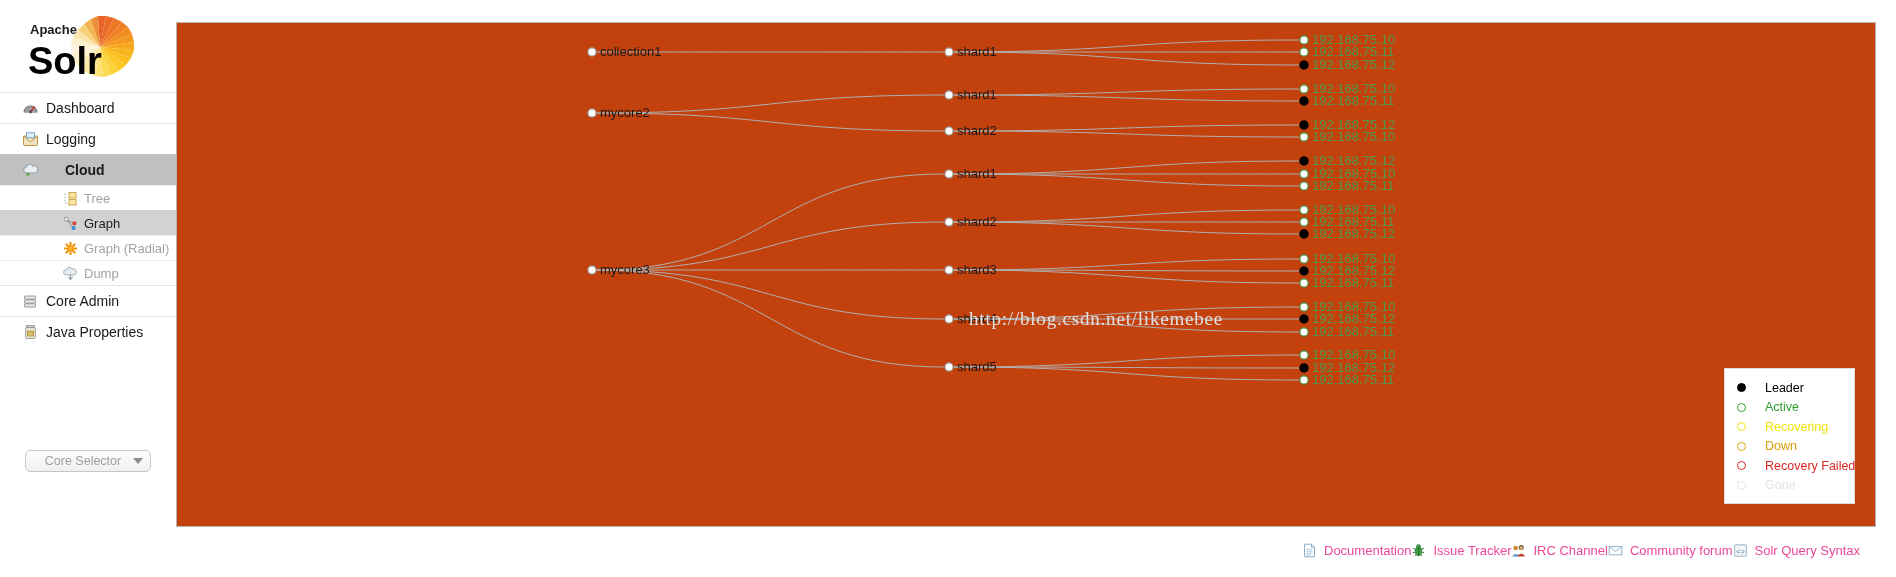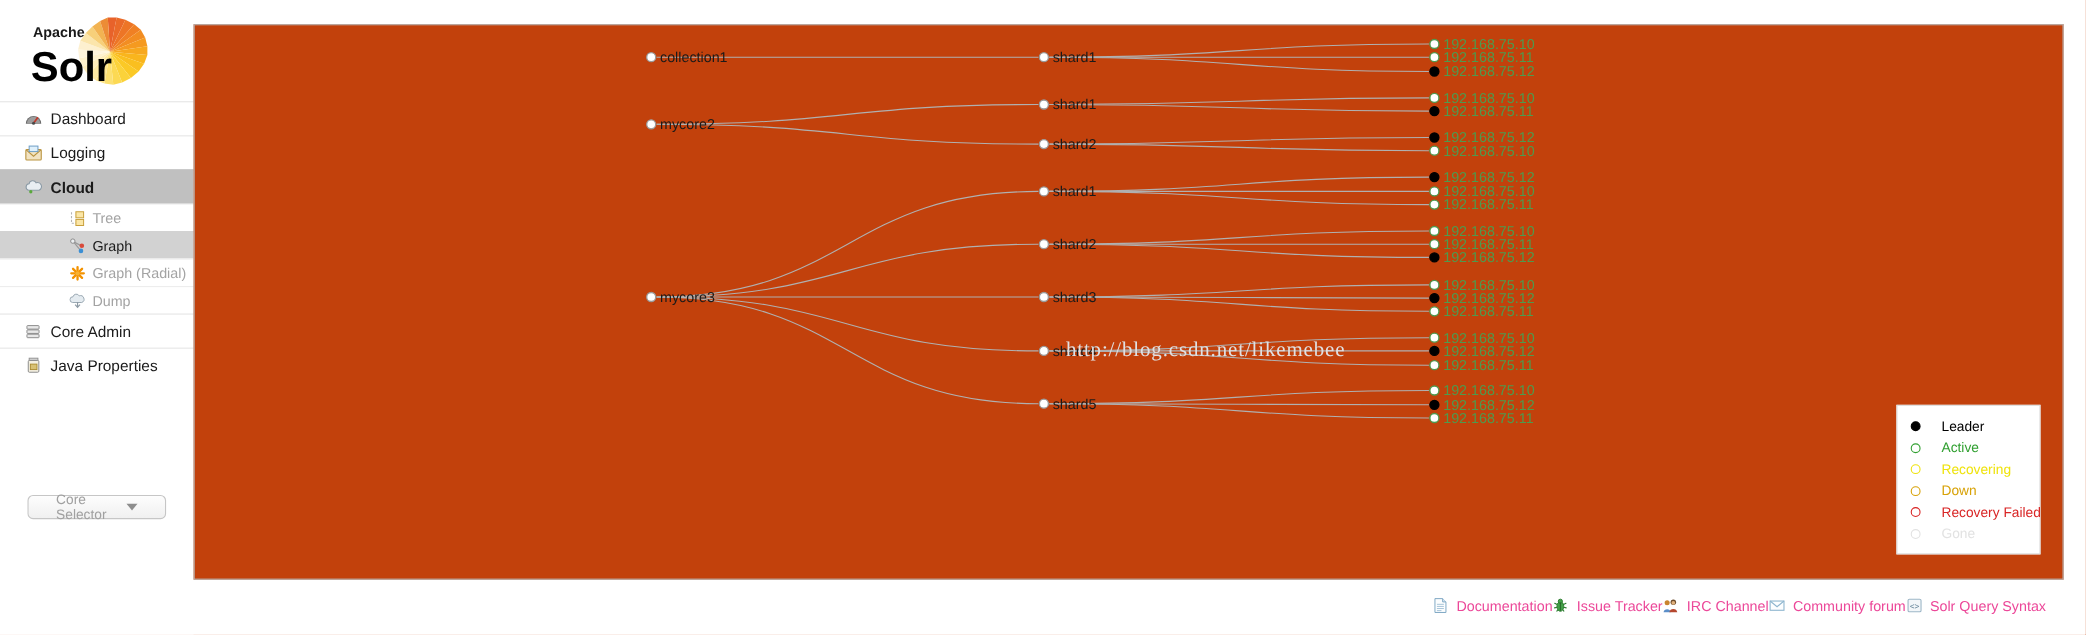--- a/index.html
+++ b/index.html
@@ -41,20 +41,21 @@
   .nav-item .nav-ico {
     width: 17px; height: 17px;
     margin-right: 7px;
     flex: 0 0 17px;
     display: block;
   }
   .nav-item.active {
     background: #c0c0c0;
     font-weight: bold;
     border-top-color: #c0c0c0;
+    gap: 19px;
   }
   .sub-list { list-style: none; margin: 0; padding: 0; }
   .sub-item {
     display: flex; align-items: center;
     height: 25px;
     padding-left: 63px;
     font-size: 13px;
     color: #a3a3a3;
     border-top: 1px solid #ededed;
     cursor: pointer;
@@ -68,24 +69,25 @@
   }
 
   #core-selector {
     position: absolute;
     left: 25px; top: 450px;
     width: 126px; height: 22px;
     border: 1px solid #c6c6c6;
     border-radius: 5px;
     background: linear-gradient(#fdfdfd, #f0f0f0);
     display: flex; align-items: center;
-    padding: 0 25px;
+    padding: 0 7px;
     font-size: 12.5px;
     color: #a0a0a0;
     cursor: pointer;
+    text-align: center;
   }
   #core-selector .cs-label { flex: 1; }
   #core-selector .cs-arrow {
     width: 0; height: 0;
     border-left: 5px solid transparent;
     border-right: 5px solid transparent;
     border-top: 6px solid #8d8d8d;
   }
 
   

